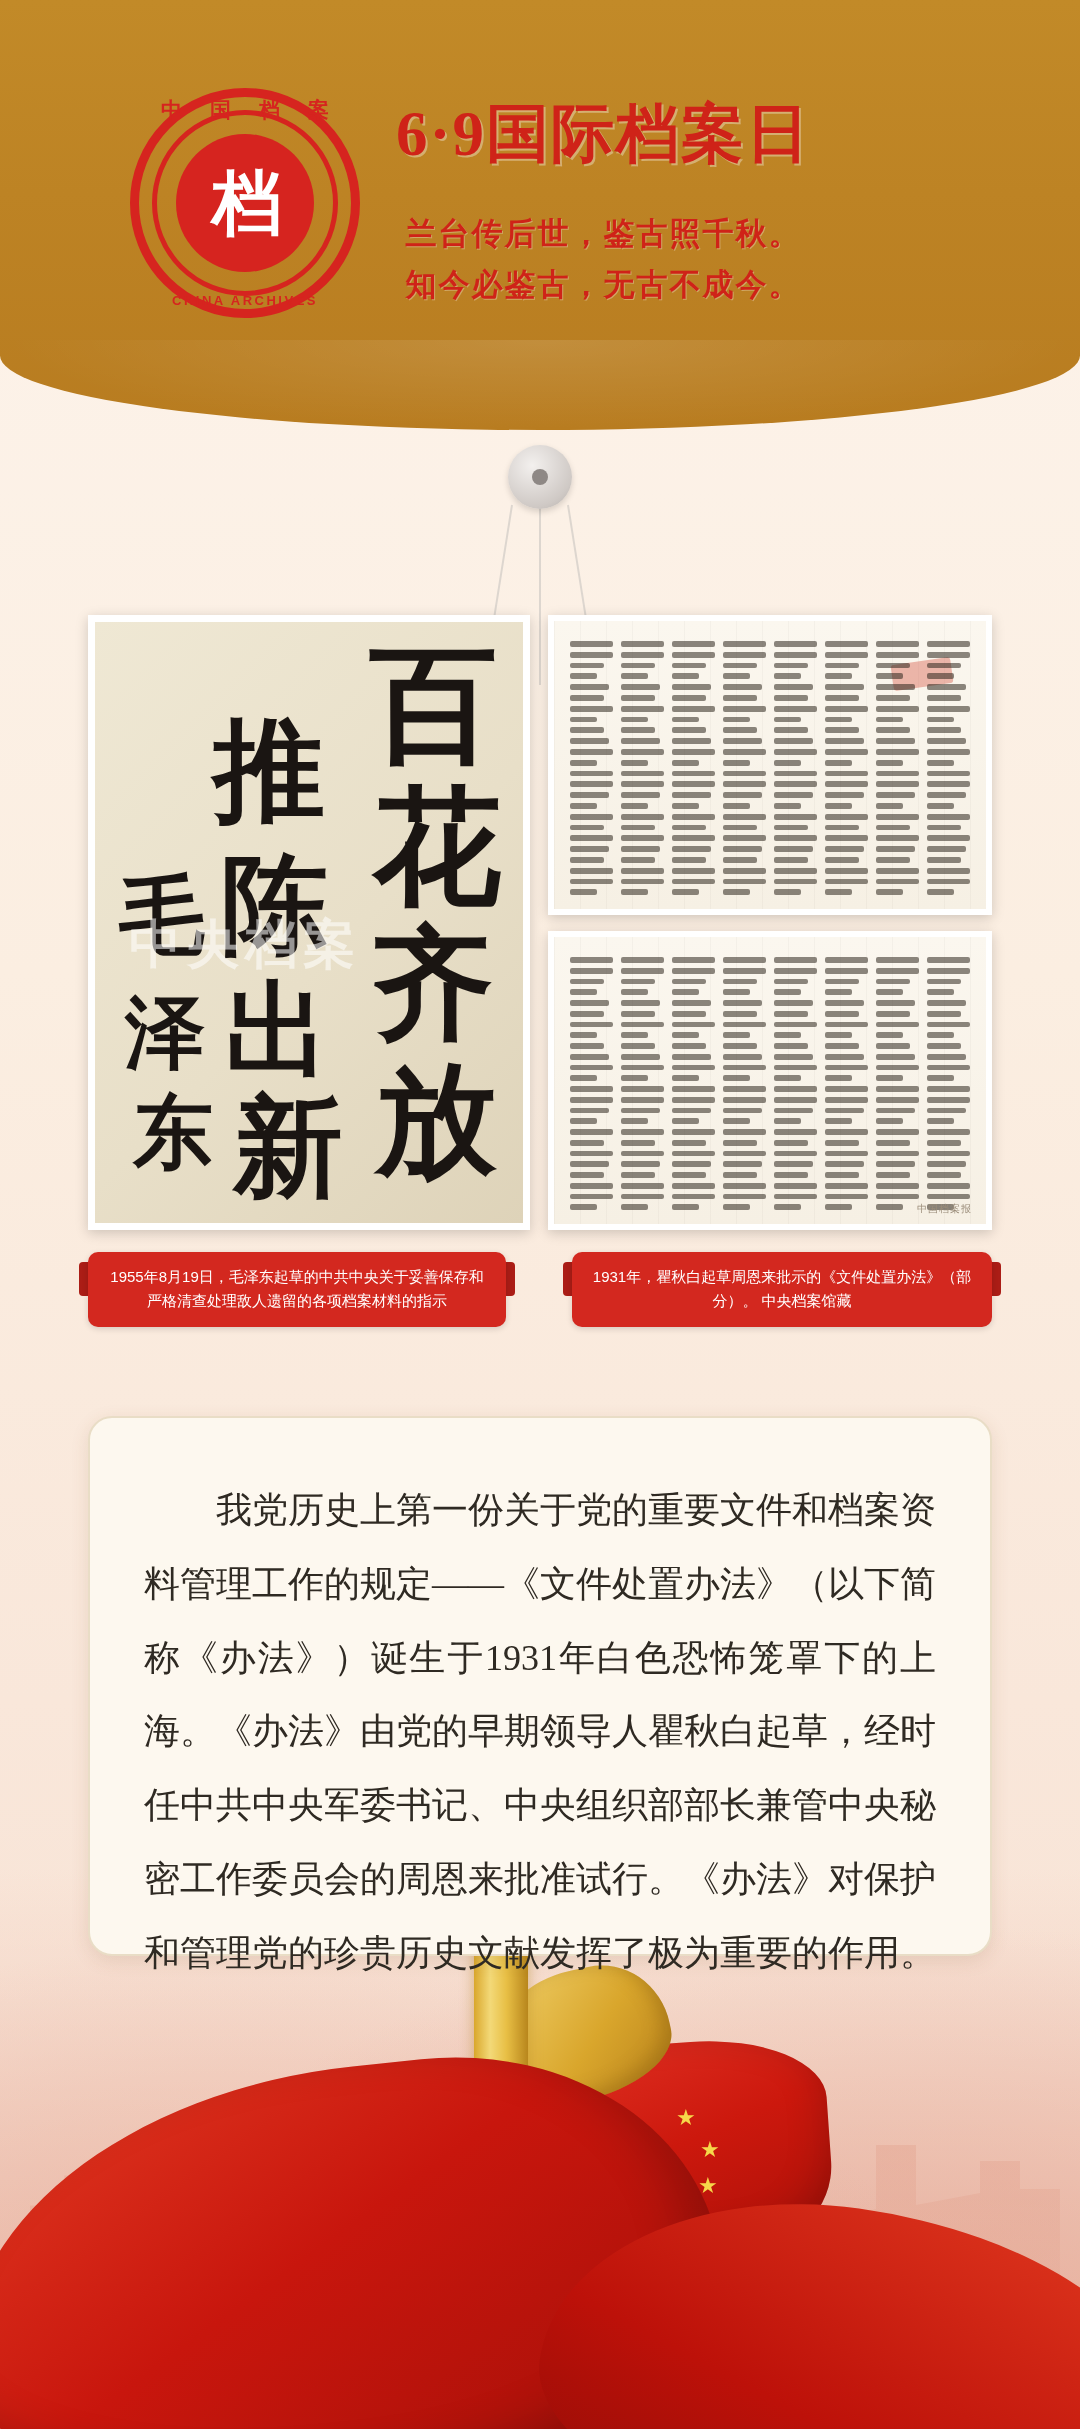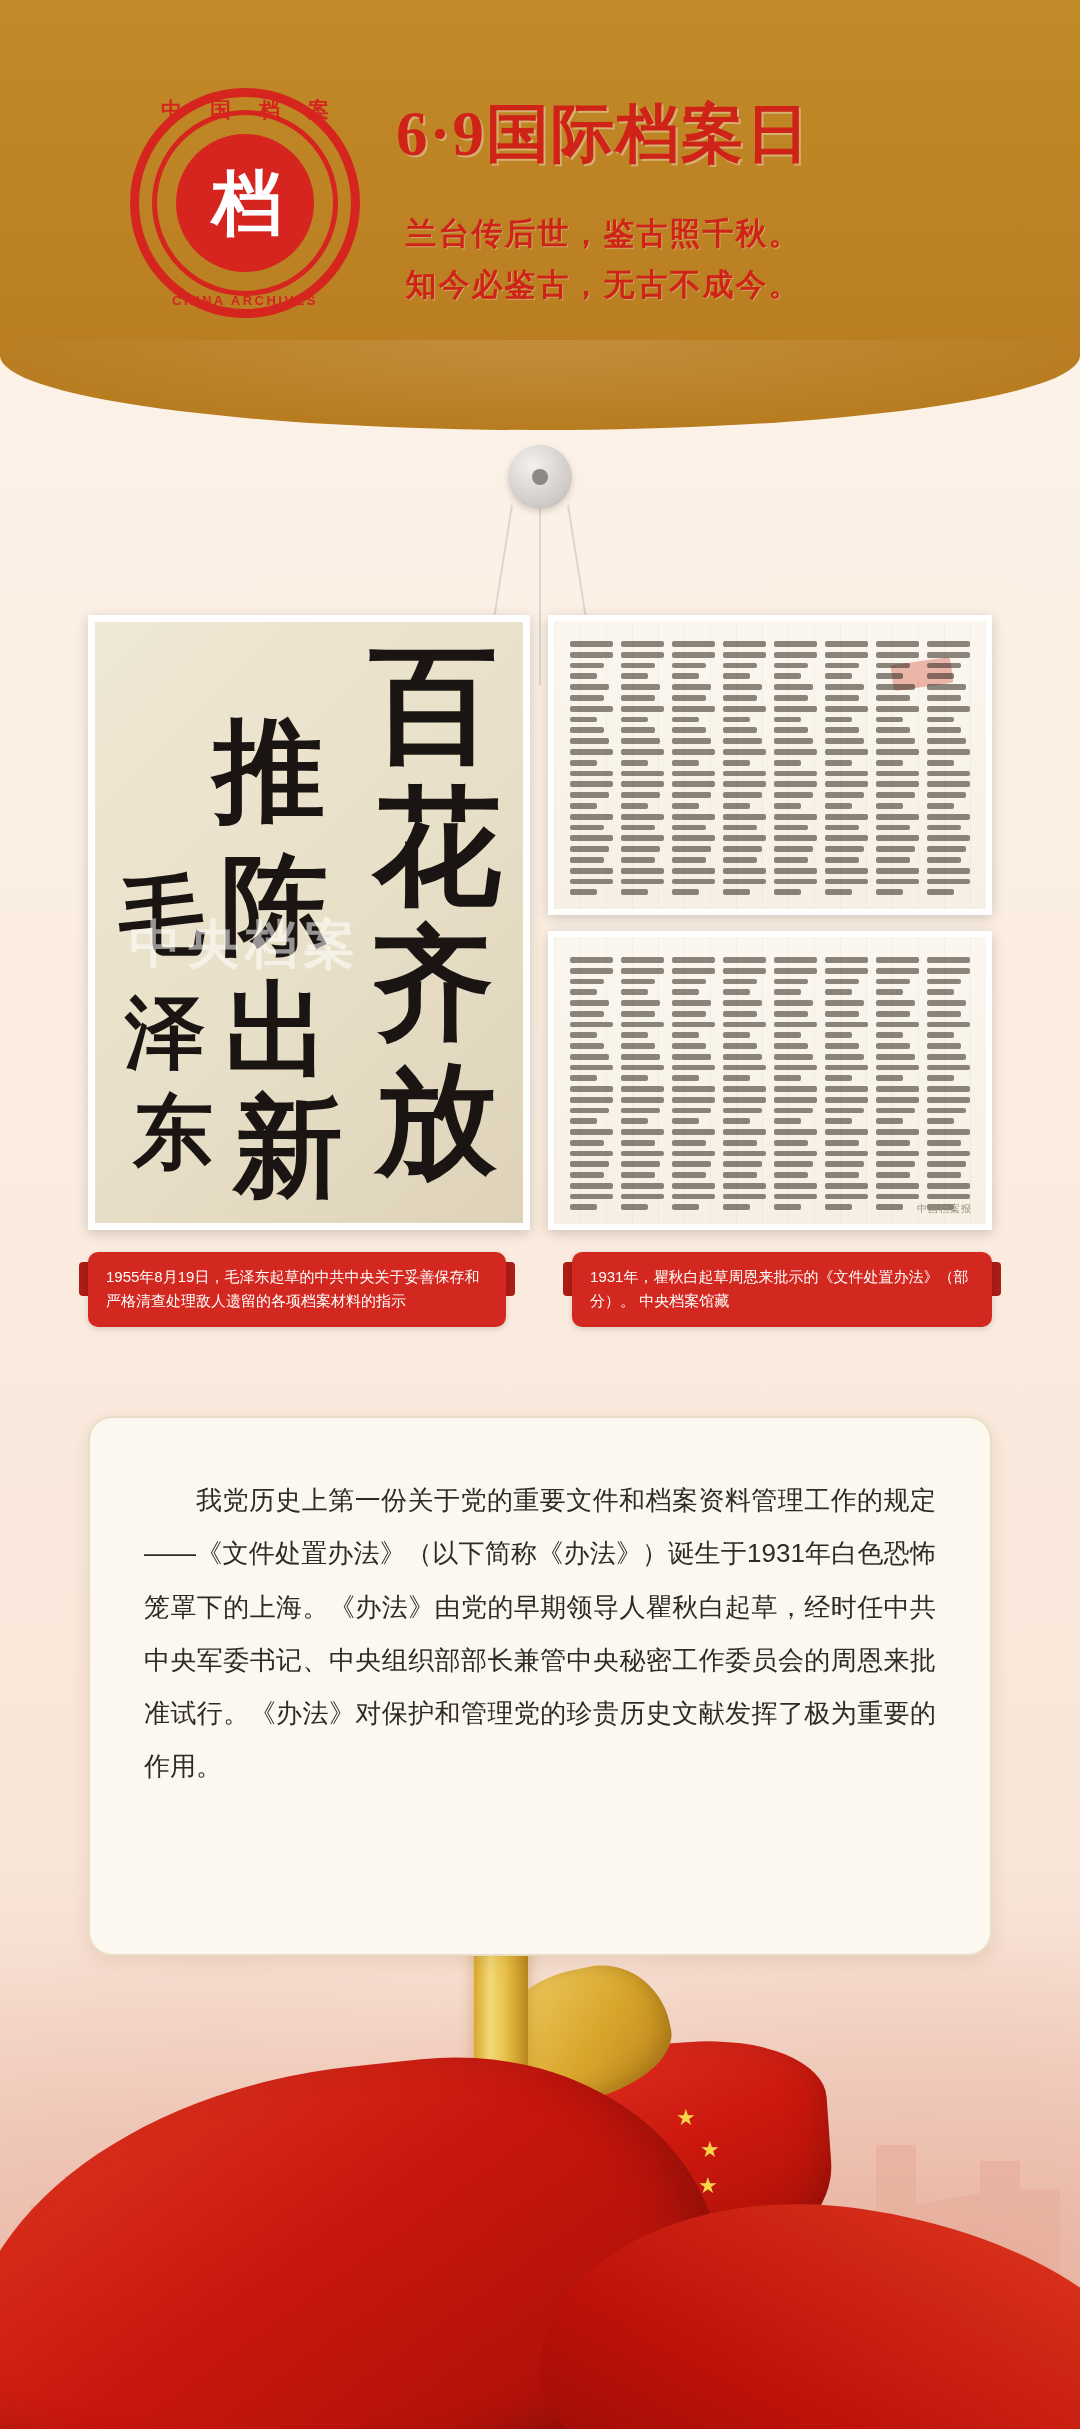--- a/index.html
+++ b/index.html
@@ -279,20 +279,21 @@
 
   
   .captions {
     position: absolute;
     top: 1252px; left: 0;
     width: 1080px;
     display: flex;
     gap: 18px;
     padding: 0 88px;
     z-index: 4;
+    text-align: center;
   }
   .caption {
     background: #d3281f;
     color: #ffffff;
     font-size: 15px;
     line-height: 1.62;
     padding: 13px 18px;
     border-radius: 10px;
     position: relative;
     box-shadow: 0 2px 6px rgba(0,0,0,0.14);
@@ -320,25 +321,25 @@
     width: 904px;
     height: 540px;
     background: #fdf8ef;
     border: 2px solid #e9ddc6;
     border-radius: 24px;
     box-shadow: 0 5px 18px rgba(120,80,40,0.13);
     z-index: 4;
     padding: 56px 54px;
   }
   .body-text {
-    font-size: 26px;
+    font-size: 36px;
     line-height: 2.05;
     color: #2f2a23;
     text-align: justify;
-    font-family: Liberation Sans, sans-serif;
+    font-family: Liberation Serif, serif;
     text-indent: 2em;
   }
 
   
   .bottom {
     position: absolute;
     left: 0; bottom: 0;
     width: 1080px;
     height: 560px;
     z-index: 2;

